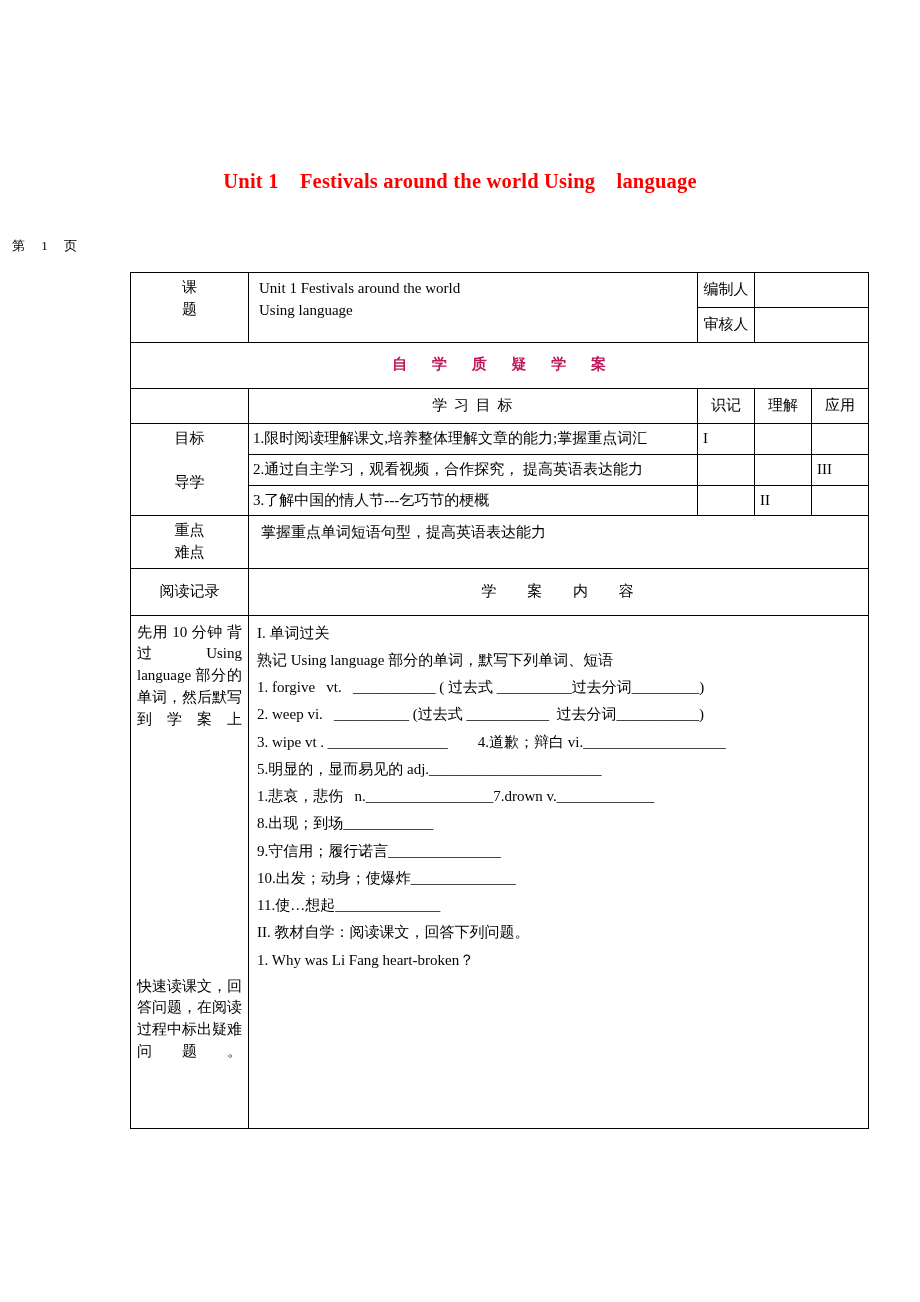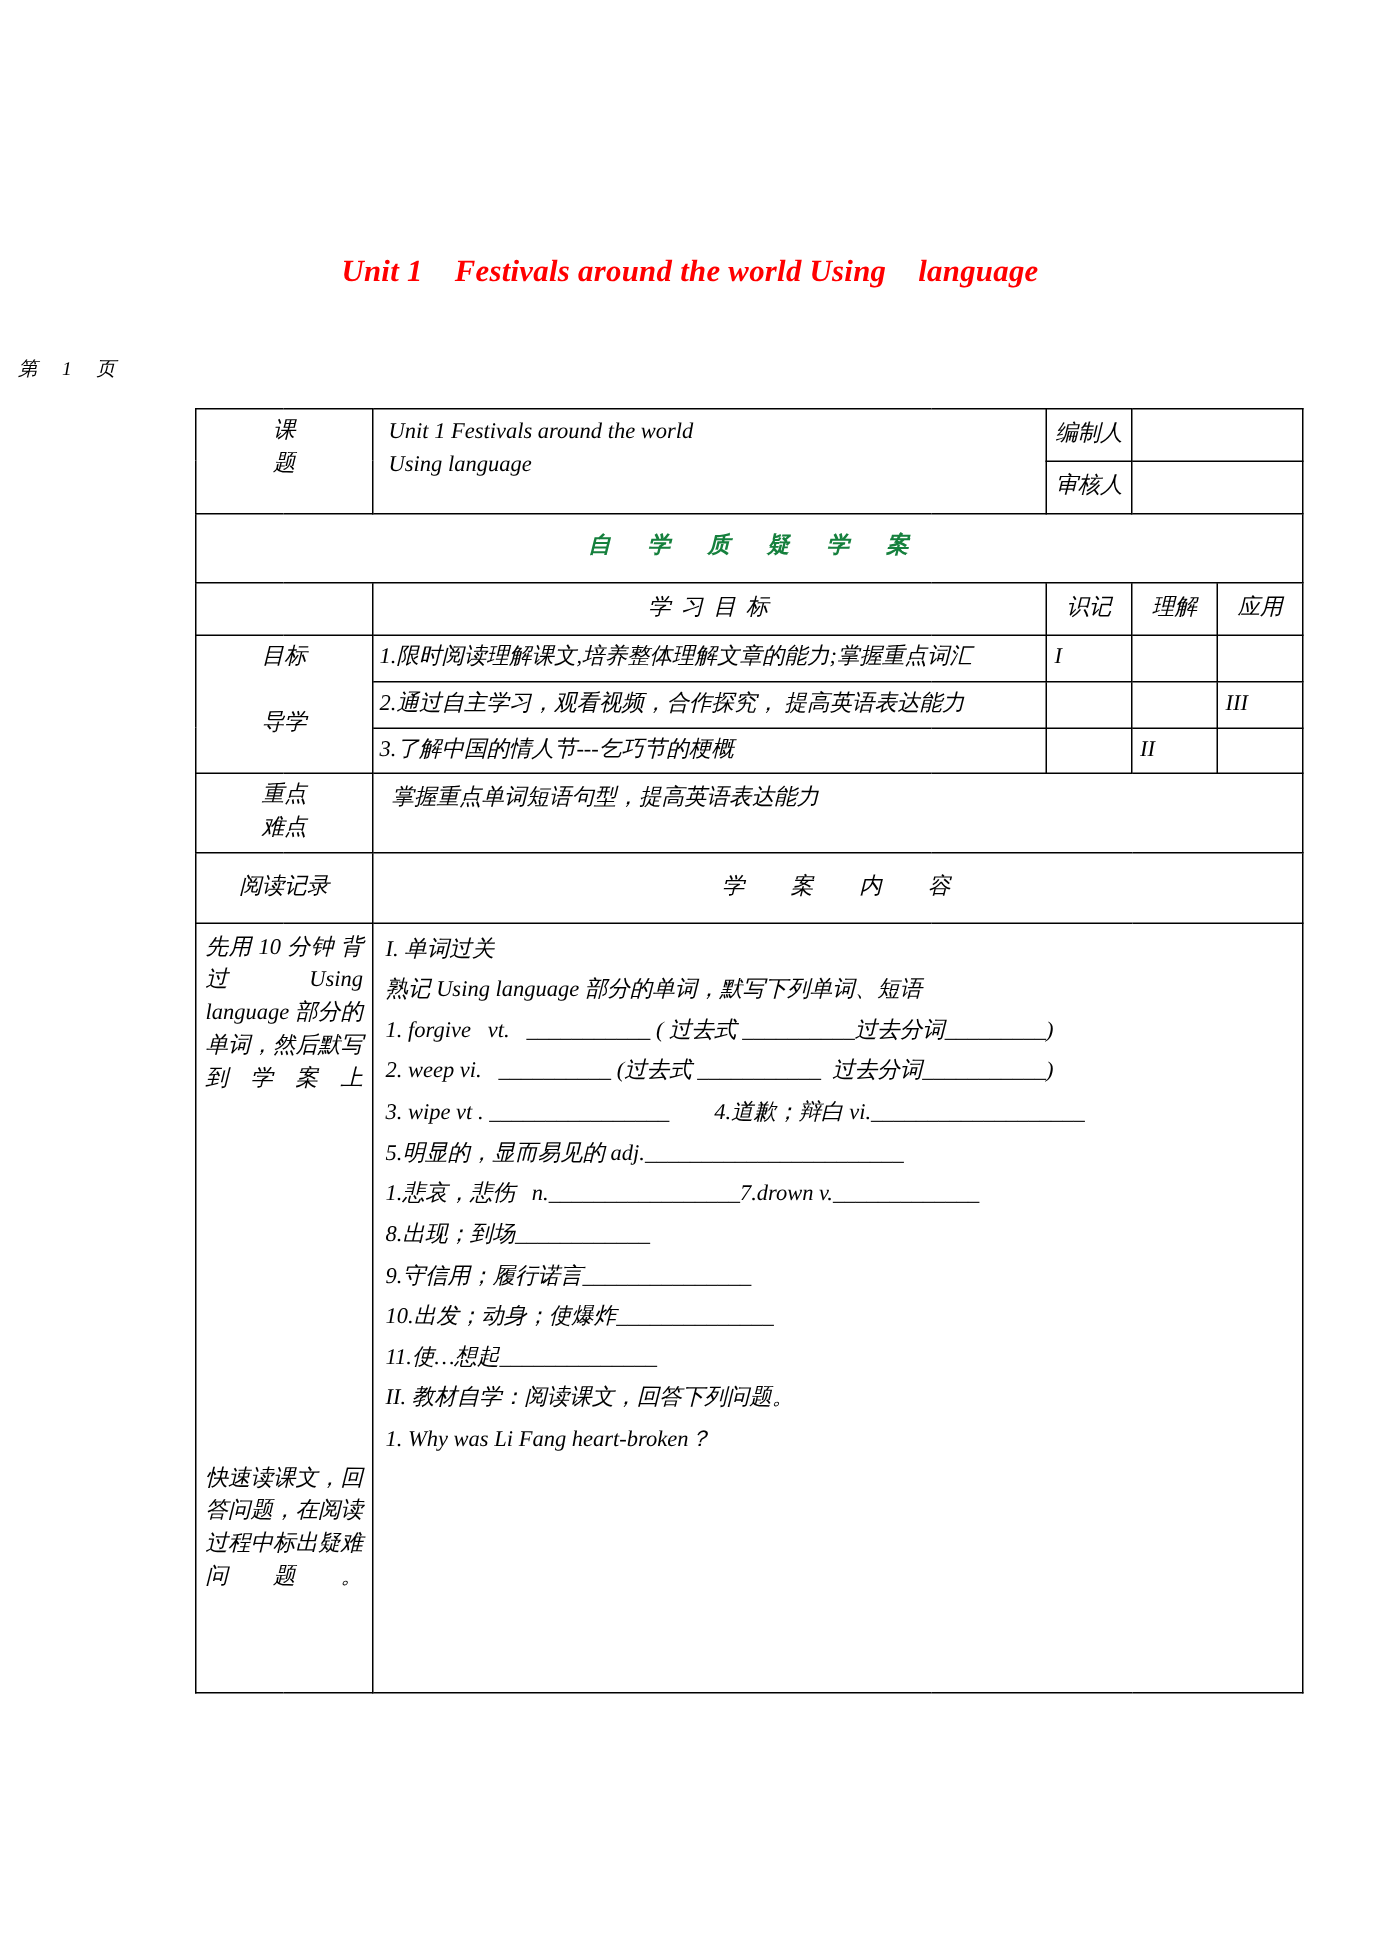--- a/index.html
+++ b/index.html
@@ -13,21 +13,20 @@
     position: relative;
     font-family: "Liberation Serif", "DejaVu Serif", serif;
     color: #000000;
     overflow: hidden;
   }
   .page {
     position: absolute;
     left: 0; top: 0;
     width: 784px;
     height: 1302px;
-    font-style: italic;
   }
   .doc-title {
     position: absolute;
     left: 0;
     top: 170px;
     width: 920px;
     text-align: center;
     color: #ff0000;
     font-weight: bold;
     font-size: 20.5px;
@@ -74,21 +73,21 @@
   }
   .small-hdr {
     text-align: center;
     font-size: 14px;
     padding: 6px 2px !important;
     vertical-align: middle !important;
   }
   .blankcell { }
   .banner {
     text-align: center;
-    color: #15803d;
+    color: #be185d;
     font-weight: bold;
     font-size: 19px;
     letter-spacing: 1px;
     padding: 11px 0 13px 0 !important;
     vertical-align: middle !important;
     white-space: pre;
   }
   .goals-hdr {
     text-align: center;
     font-size: 15px;

